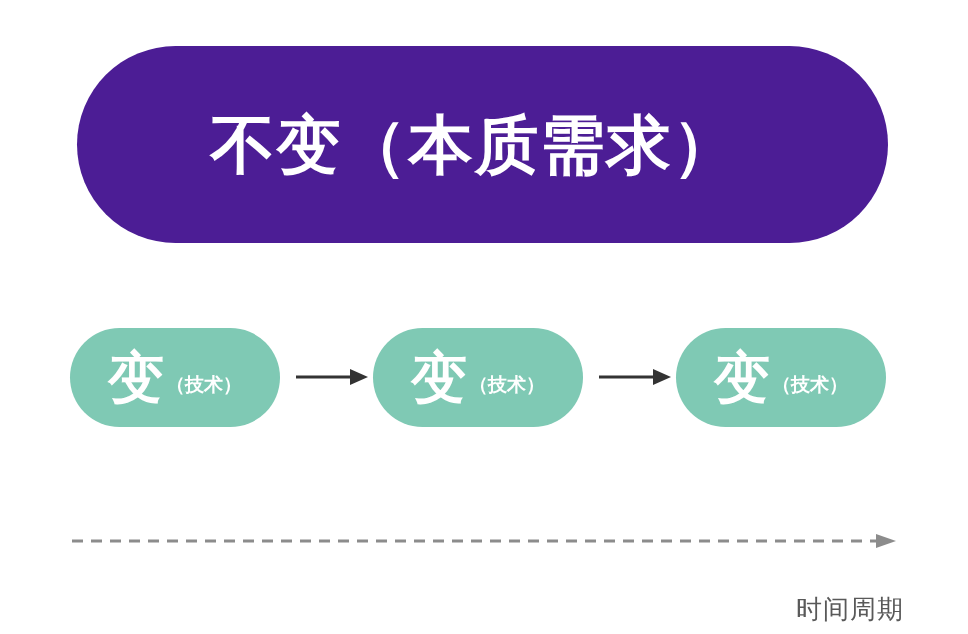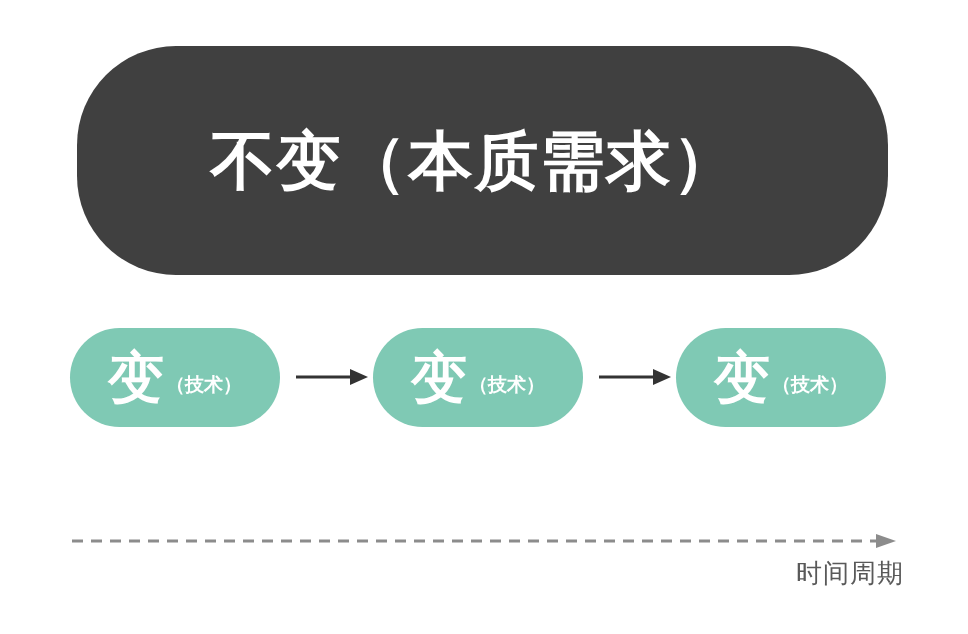--- a/index.html
+++ b/index.html
@@ -15,22 +15,22 @@
     background: #ffffff;
     overflow: hidden;
   }
 
   
   .title-pill {
     position: absolute;
     left: 77px;
     top: 46px;
     width: 811px;
-    height: 229px;
-    background: #404040;
+    height: 197px;
+    background: #4c1d95;
     border-radius: 99px;
     display: flex;
     align-items: center;
     justify-content: center;
   }
   .title-pill .title-text {
     color: #ffffff;
     font-size: 64px;
     font-weight: 800;
     letter-spacing: 2px;
@@ -84,21 +84,21 @@
   .timeline {
     position: absolute;
     left: 70px;
     top: 530px;
     width: 828px;
     height: 22px;
   }
   .timeline-label {
     position: absolute;
     left: 796px;
-    top: 556px;
+    top: 592px;
     color: #595959;
     font-size: 26px;
     font-weight: 400;
     letter-spacing: 1px;
     white-space: nowrap;
   }
 </style>
 </head>
 <body>
 

